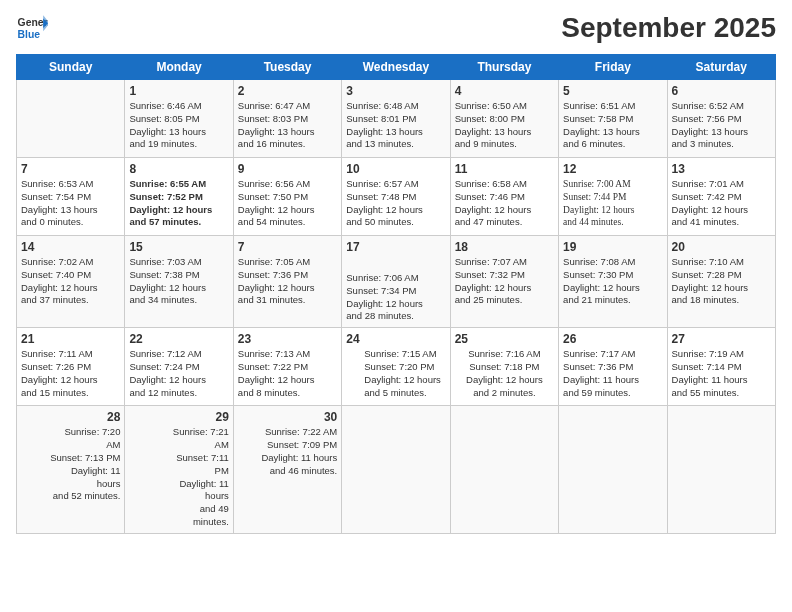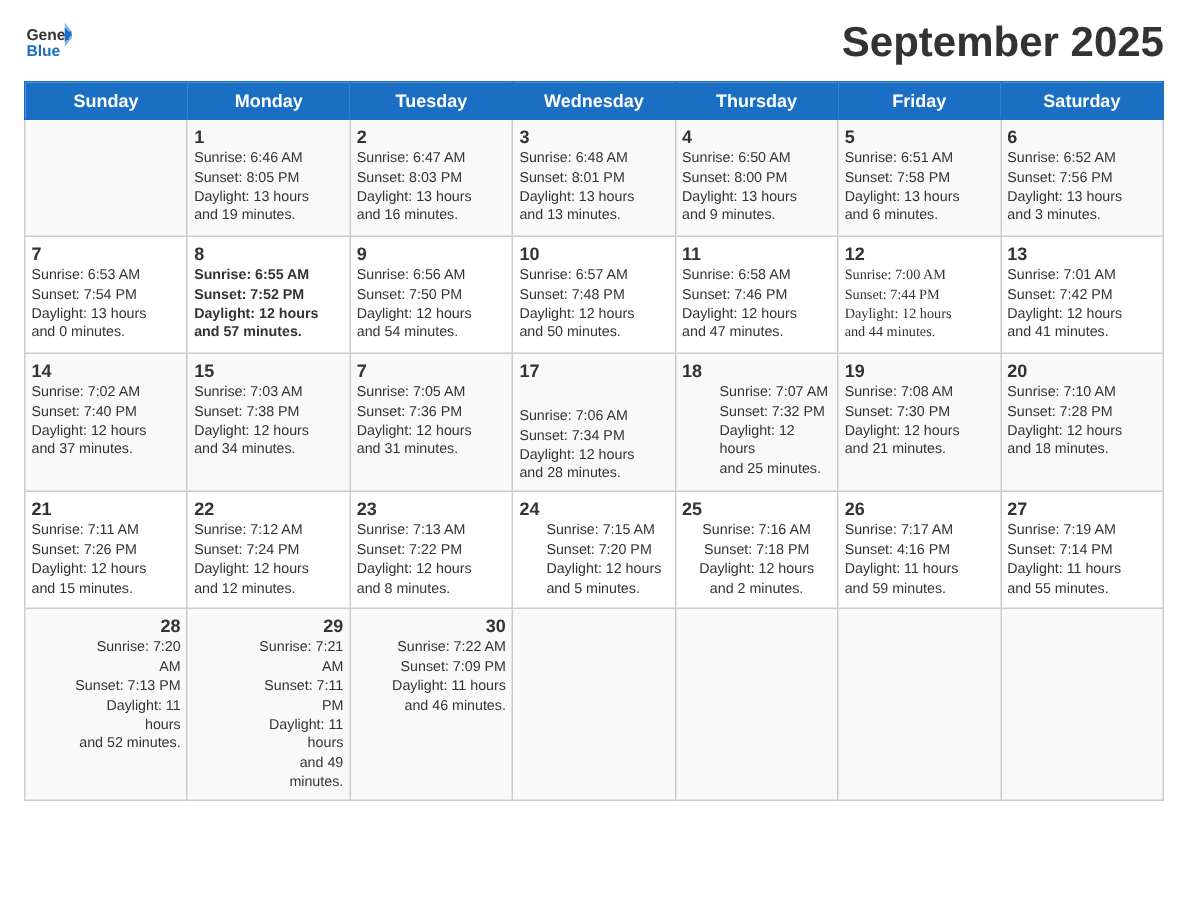--- a/index.html
+++ b/index.html
@@ -242,21 +242,21 @@
           </td>
           <td>
             <span class="day-num">17</span>
             <div class="cell-info" style="white-space: pre-line; margin-top: 18px;">Sunrise: 7:06 AM
 Sunset: 7:34 PM
 Daylight: 12 hours
 and 28 minutes.</div>
           </td>
           <td>
             <span class="day-num">18</span>
-            <div class="cell-info" style="white-space: pre-line; margin-left: 25px;">Sunrise: 7:07 AM
+            <div class="cell-info" style="white-space: pre-line;">Sunrise: 7:07 AM
 Sunset: 7:32 PM
 Daylight: 12 hours
 and 25 minutes.</div>
           </td>
           <td>
             <span class="day-num">19</span>
             <div class="cell-info" style="white-space: pre-line;">Sunrise: 7:08 AM
 Sunset: 7:30 PM
 Daylight: 12 hours
 and 21 minutes.</div>
@@ -301,21 +301,21 @@
           <td>
             <span class="day-num">25</span>
             <div class="cell-info" style="white-space: pre-line; text-align: center;">Sunrise: 7:16 AM
 Sunset: 7:18 PM
 Daylight: 12 hours
 and 2 minutes.</div>
           </td>
           <td>
             <span class="day-num">26</span>
             <div class="cell-info" style="white-space: pre-line;">Sunrise: 7:17 AM
-Sunset: 4:16 PM
+Sunset: 7:36 PM
 Daylight: 11 hours
 and 59 minutes.</div>
           </td>
           <td>
             <span class="day-num">27</span>
             <div class="cell-info" style="white-space: pre-line;">Sunrise: 7:19 AM
 Sunset: 7:14 PM
 Daylight: 11 hours
 and 55 minutes.</div>
           </td>

